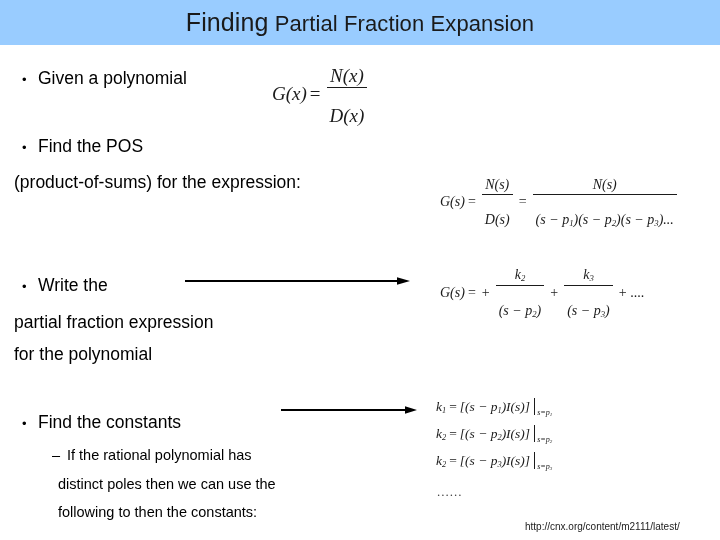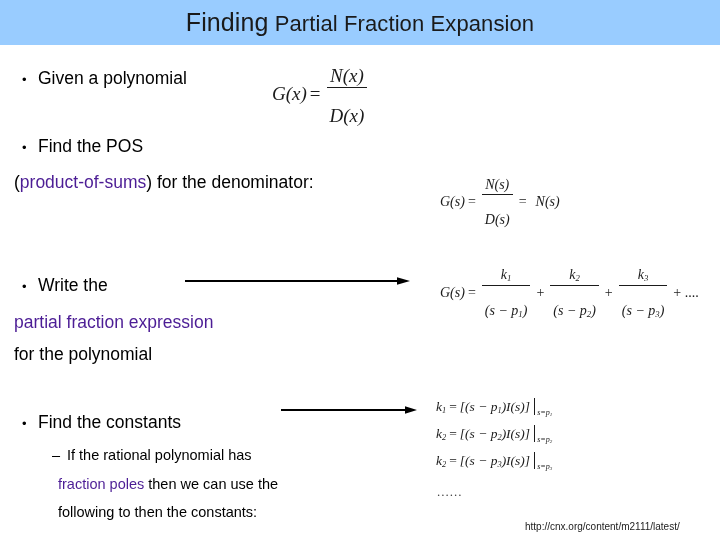--- a/index.html
+++ b/index.html
@@ -49,21 +49,21 @@
 
   
   .body-text {
     position: absolute;
     font-size: 17.5px;
     color: #000000;
     line-height: 1.38;
     white-space: nowrap;
   }
   .red {
-    color: #4c1d95;
+    color: #000000;
   }
   .bullet-row {
     position: absolute;
     display: flex;
     align-items: baseline;
     white-space: nowrap;
     font-size: 17.5px;
     color: #000000;
   }
   .bullet-dot {
@@ -186,53 +186,51 @@
       <span class="den mi">D(x)</span>
     </span>
   </div>
 
   <div class="bullet-row" style="left:22px; top:136px;">
     <span class="bullet-dot">•</span>
     <span>Find the POS</span>
   </div>
 
   <div class="body-text" style="left:14px; top:170px;">
-    <span>(</span><span class="red">product-of-sums</span><span>) for the denominator:</span>
+    <span>(</span><span class="red">product-of-sums</span><span>) for the expression:</span>
   </div>
 
   <div class="math" style="left:440px; top:178px; font-size:14px;">
     <span class="mi">G(s)</span><span class="op">=</span><span class="frac">
       <span class="num mi">N(s)</span>
       <span class="den mi">D(s)</span>
     </span><span class="op">=</span><span class="frac">
       <span class="num mi">N(s)</span>
+      <span class="den mi">(s − p<sub>1</sub>)(s − p<sub>2</sub>)(s − p<sub>3</sub>)...</span>
     </span>
   </div>
 
   <div class="bullet-row" style="left:22px; top:275px;">
     <span class="bullet-dot">•</span>
     <span>Write the</span>
   </div>
 
   <div class="body-text" style="left:14px; top:342px;">for the polynomial</div>
 
   <div class="body-text red" style="left:14px; top:310px;">partial fraction expression</div>
 
   <div class="arrow" style="left:185px; top:275px; width:225px;">
     <svg width="225" height="12" viewBox="0 0 225 12">
       <line x1="0" y1="6" x2="214" y2="6" stroke="#000" stroke-width="2.2"></line>
       <polygon points="212,2.2 225,6 212,9.8" fill="#000"></polygon>
     </svg>
   </div>
 
   <div class="math" style="left:440px; top:268px; font-size:14px;">
-    <span class="mi">G(s)</span><span class="op">=</span><span class="frac">
-      <span class="num mi">k<sub>1</sub></span>
-      <span class="den mi">(s − p<sub>1</sub>)</span>
-    </span><span class="op">+</span><span class="frac">
+    <span class="mi">G(s)</span><span class="op">=</span><span class="op">+</span><span class="frac">
       <span class="num mi">k<sub>2</sub></span>
       <span class="den mi">(s − p<sub>2</sub>)</span>
     </span><span class="op">+</span><span class="frac">
       <span class="num mi">k<sub>3</sub></span>
       <span class="den mi">(s − p<sub>3</sub>)</span>
     </span><span class="op">+ ....</span>
   </div>
 
   <div class="bullet-row" style="left:22px; top:412px;">
     <span class="bullet-dot">•</span>
@@ -245,21 +243,21 @@
       <polygon points="124,2.2 136,6 124,9.8" fill="#000"></polygon>
     </svg>
   </div>
 
   <div class="dash-row" style="left:52px; top:447px;">
     <span class="dash-mark">–</span>
     <span>If the rational polynomial has</span>
   </div>
 
   <div class="sub-line" style="left:58px; top:476px;">
-    <span class="red">fraction poles</span><span>&nbsp;</span><span>then we can use the</span>
+    <span class="red">distinct poles</span><span>&nbsp;</span><span>then we can use the</span>
   </div>
 
   <div class="sub-line" style="left:58px; top:504px;">following to then the constants:</div>
 
   <div class="math" style="left:436px; top:398px; font-size:13.5px;">
     <span class="mi">k<sub>1</sub></span><span class="op">=</span><span class="mi">[(s − p<sub>1</sub>)I(s)]</span><span class="evalbar"></span><span class="evalsub">s=p<sub>1</sub></span>
   </div>
 
   <div class="math" style="left:436px; top:425px; font-size:13.5px;">
     <span class="mi">k<sub>2</sub></span><span class="op">=</span><span class="mi">[(s − p<sub>2</sub>)I(s)]</span><span class="evalbar"></span><span class="evalsub">s=p<sub>2</sub></span>

